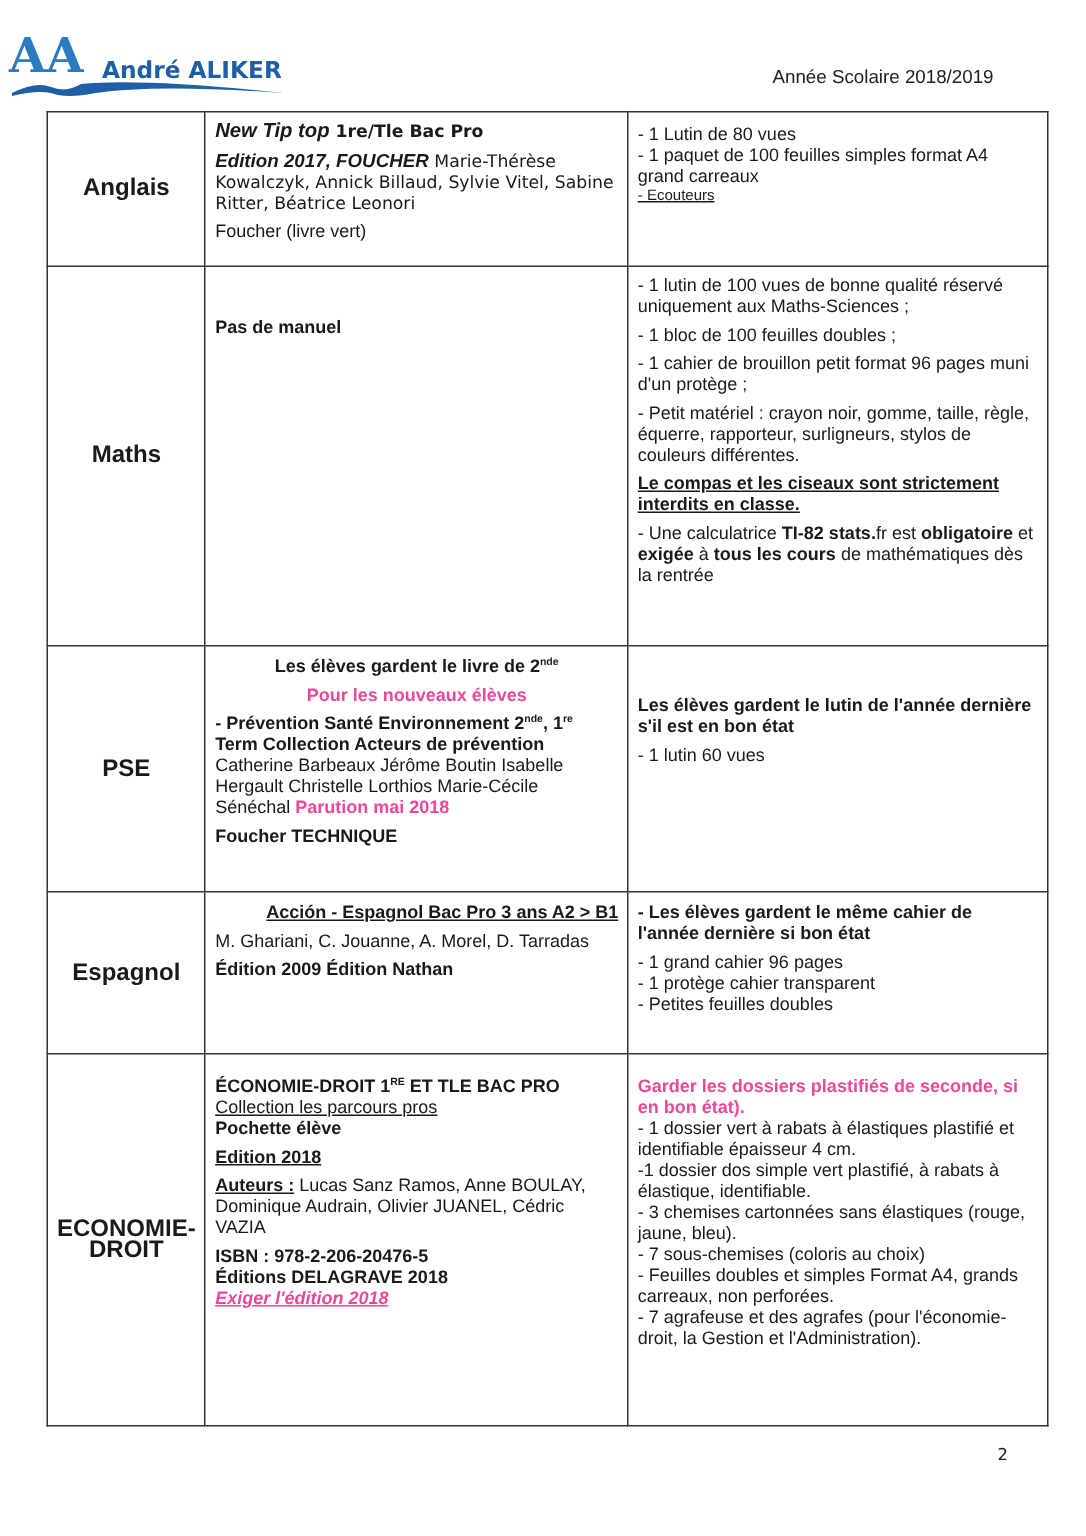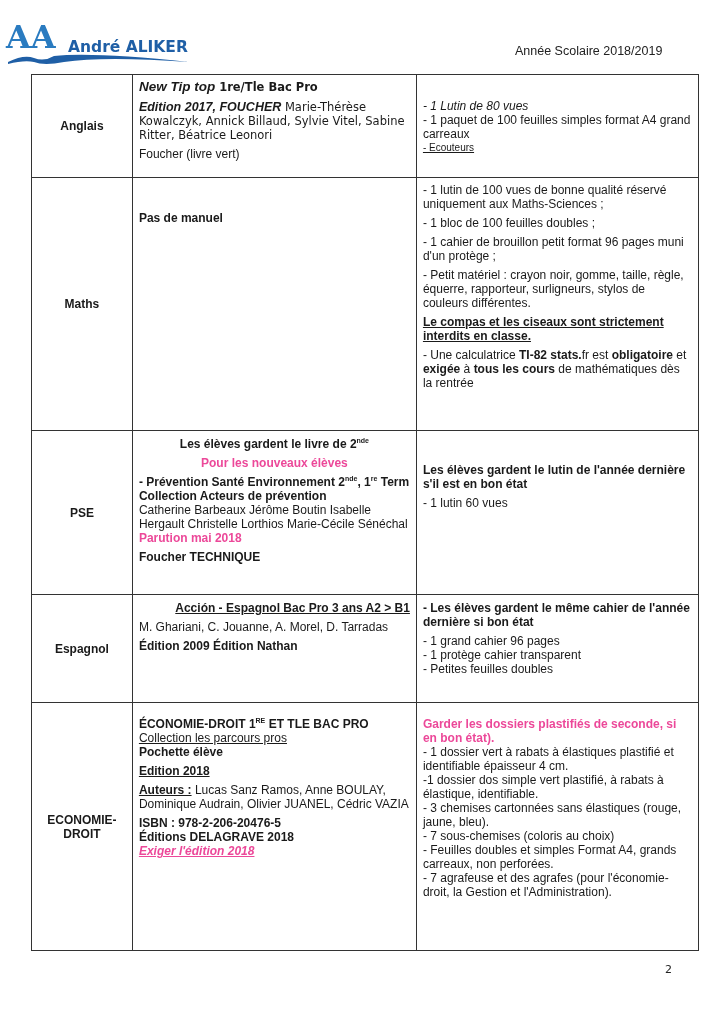--- a/index.html
+++ b/index.html
@@ -5,21 +5,21 @@
   html, body { margin:0; padding:0; background:#ffffff; }
   body { width:724px; height:1024px; position:relative; overflow:hidden; font-family:"Liberation Sans", sans-serif; color:#1a1a1a; }
   .logo { position:absolute; left:4px; top:18px; width:190px; height:48px; }
   .logo svg { position:absolute; left:0; top:0; }
   .logo .l1 { position:absolute; left:64px; top:6px; font-size:13.5px; color:#1f5fa6; font-family:"DejaVu Sans", sans-serif; }
   .logo .l2 { position:absolute; left:64px; top:20px; font-size:15.5px; font-weight:bold; color:#1f5fa6; font-family:"DejaVu Sans", sans-serif; }
   .year { position:absolute; left:515px; top:44px; font-size:12.5px; color:#222; }
   .pagenum { position:absolute; left:665px; top:963px; font-size:11px; color:#222; font-family:"DejaVu Sans", sans-serif; }
   table { position:absolute; left:31px; top:74px; border-collapse:collapse; width:668px; }
   td { border:1.3px solid #333; vertical-align:top; font-size:12px; line-height:14px; padding:0 6px; }
-  td.subj { width:88px; text-align:center; vertical-align:middle; font-weight:bold; font-size:12px; }
+  td.subj { width:88px; text-align:center; vertical-align:middle; font-weight:bold; font-size:16px; }
   td.book { width:272px; }
   td.sup { width:270px; }
   p { margin:0 0 5px 0; }
   .b { font-weight:bold; }
   .i { font-style:italic; }
   .u { text-decoration:underline; }
   .red { color:#ec4899; }
   .c { text-align:center; }
   sup { font-size:7px; line-height:0; }
   .verd { font-family:"DejaVu Sans", sans-serif; font-size:11.5px; }
@@ -45,21 +45,21 @@
     <td class="book">
       <p style="margin-top:4px;font-size:13.5px;line-height:16px;margin-bottom:5px;" class="b">
         <span class="i">New Tip top</span><span class="verd b"> 1re/Tle Bac Pro</span>
       </p>
       <p class="verd">
         <span class="b i" style="font-family:'Liberation Sans',sans-serif;font-size:12.5px;">Edition 2017, FOUCHER</span><span> Marie-Thérèse Kowalczyk, Annick Billaud, Sylvie Vitel, Sabine Ritter, Béatrice Leonori</span>
       </p>
       <p>Foucher (livre vert)</p>
     </td>
     <td class="sup">
-      <div style="margin-top:24px;font-style:italic;">- 1 Lutin de 80 vues</div>
+      <div style="margin-top:7px;">- 1 Lutin de 80 vues</div>
       <div>- 1 paquet de 100 feuilles simples format A4 grand carreaux</div>
       <div class="small">- Ecouteurs</div>
     </td>
   </tr>
 
   <tr style="height:253px;">
     <td class="subj">Maths</td>
     <td class="book">
       <p class="b" style="margin-top:33px;">Pas de manuel</p>
     </td>

